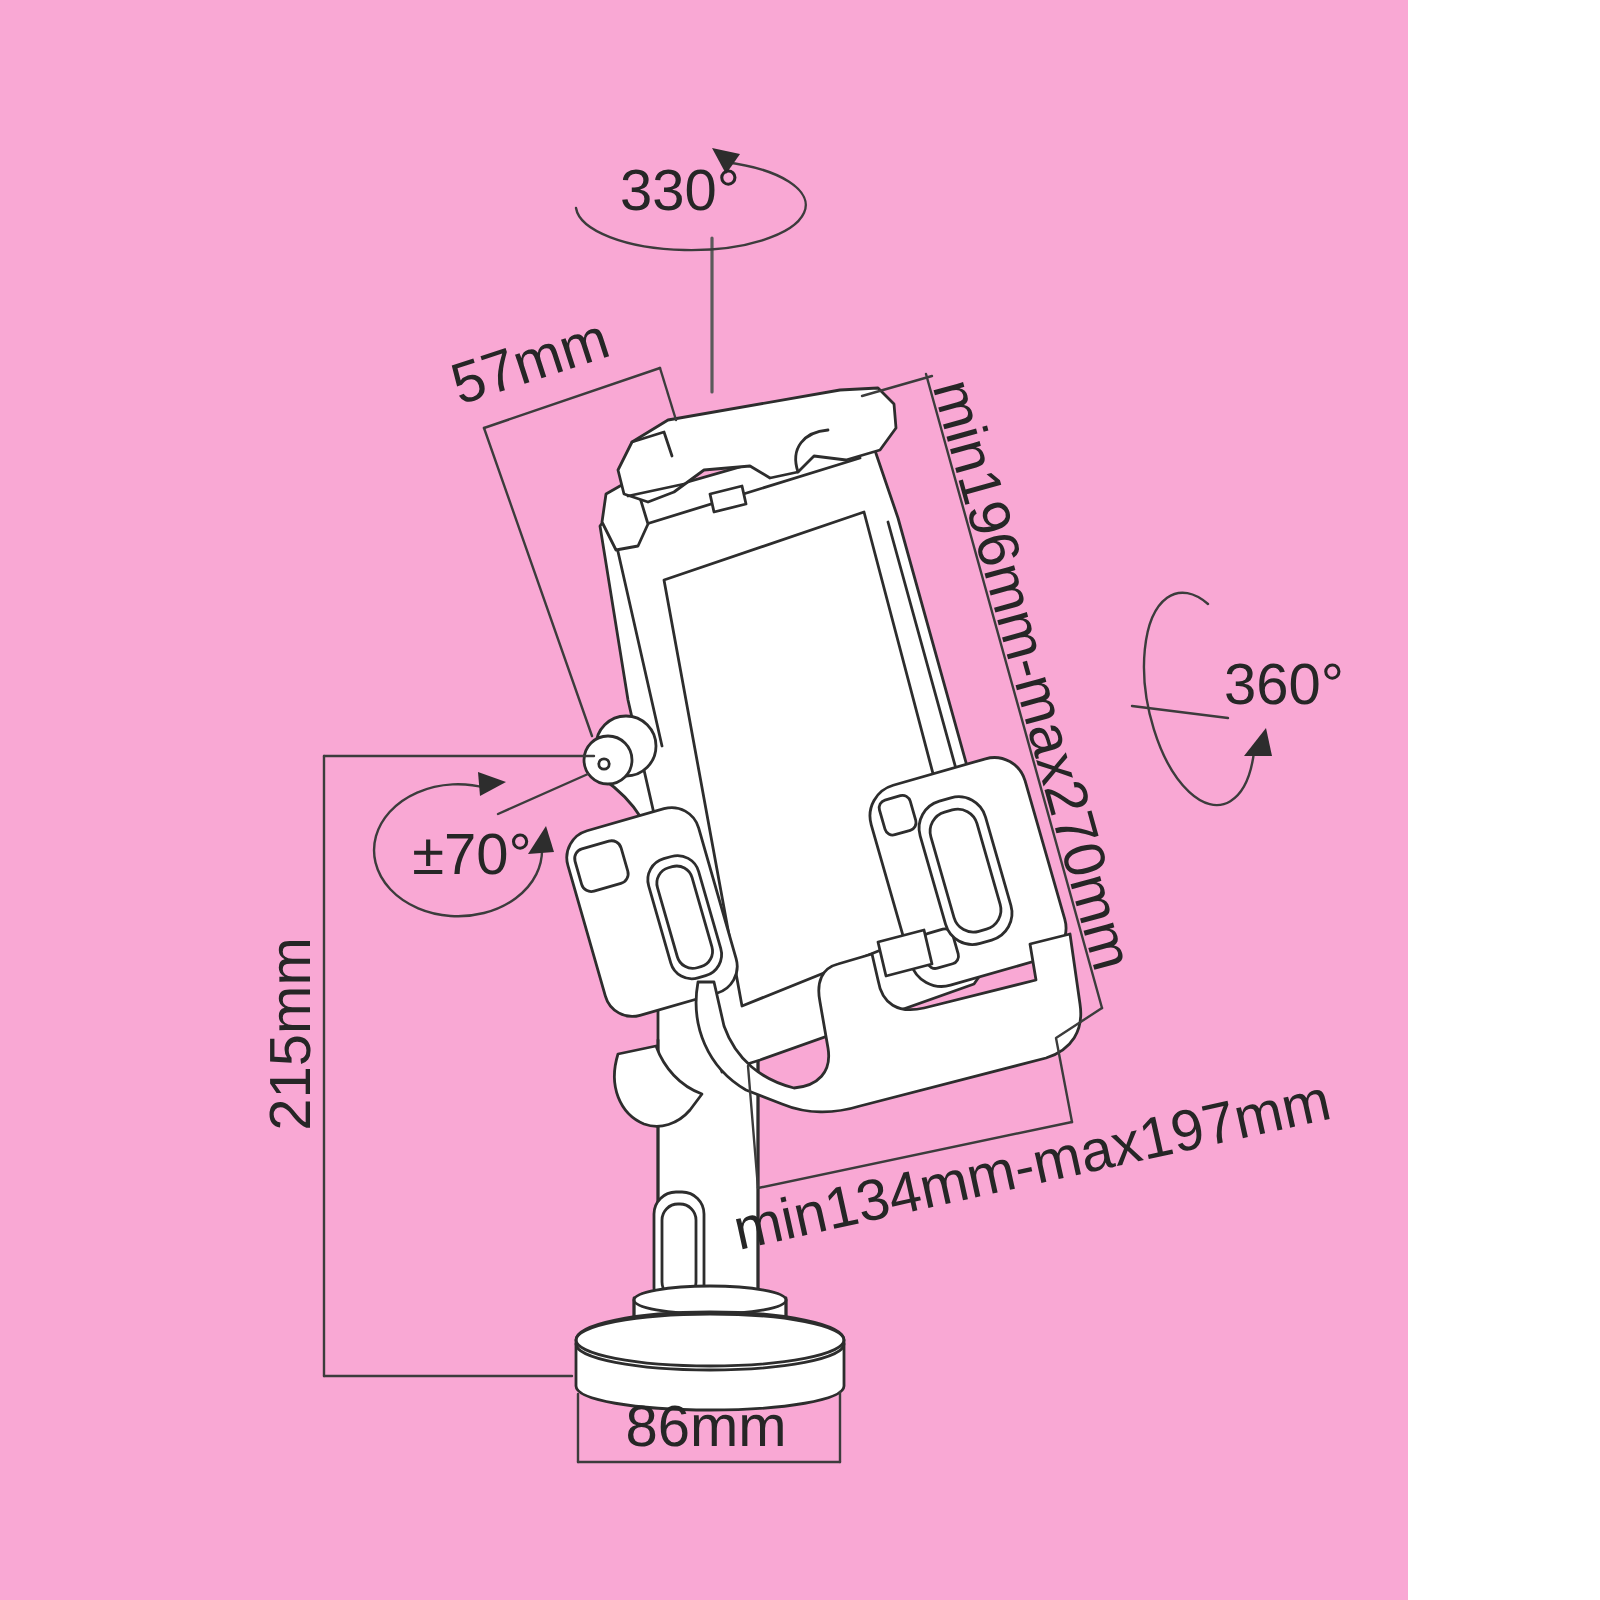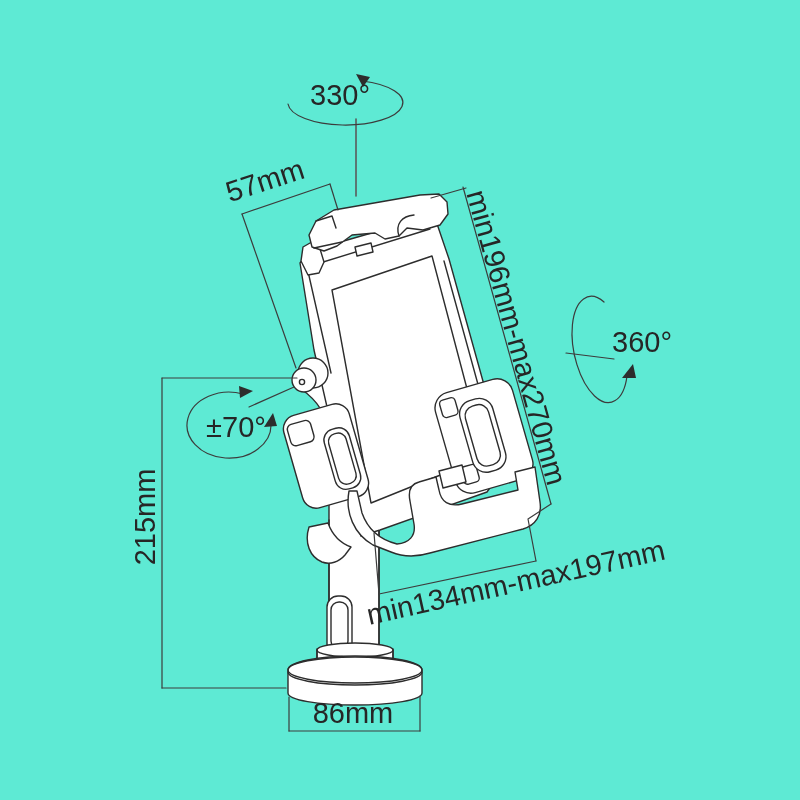--- a/index.html
+++ b/index.html
@@ -1,16 +1,16 @@
 <!DOCTYPE html>
 <html><head>
 <meta charset="utf-8">
 <style>
   html,body{margin:0;padding:0;background:#ffffff;}
-  .canvas{position:relative;width:800px;height:800px;background:#5eead4;overflow:hidden;}
+  .canvas{position:relative;width:704px;height:800px;background:#f9a8d4;overflow:hidden;}
   svg{display:block;}
   
   .dev path,.dev rect,.dev ellipse,.dev circle{
     fill:#ffffff;stroke:#2d2d2d;stroke-width:1.4;
     stroke-linejoin:round;stroke-linecap:round;
   }
   .dev .ln{fill:none;}
   
   .dim path,.dim line{fill:none;stroke:#3c3c3c;stroke-width:1.2;stroke-linecap:round;stroke-linejoin:round;}
   .dim .axis{stroke:#5a5a5a;stroke-width:1.6;}

